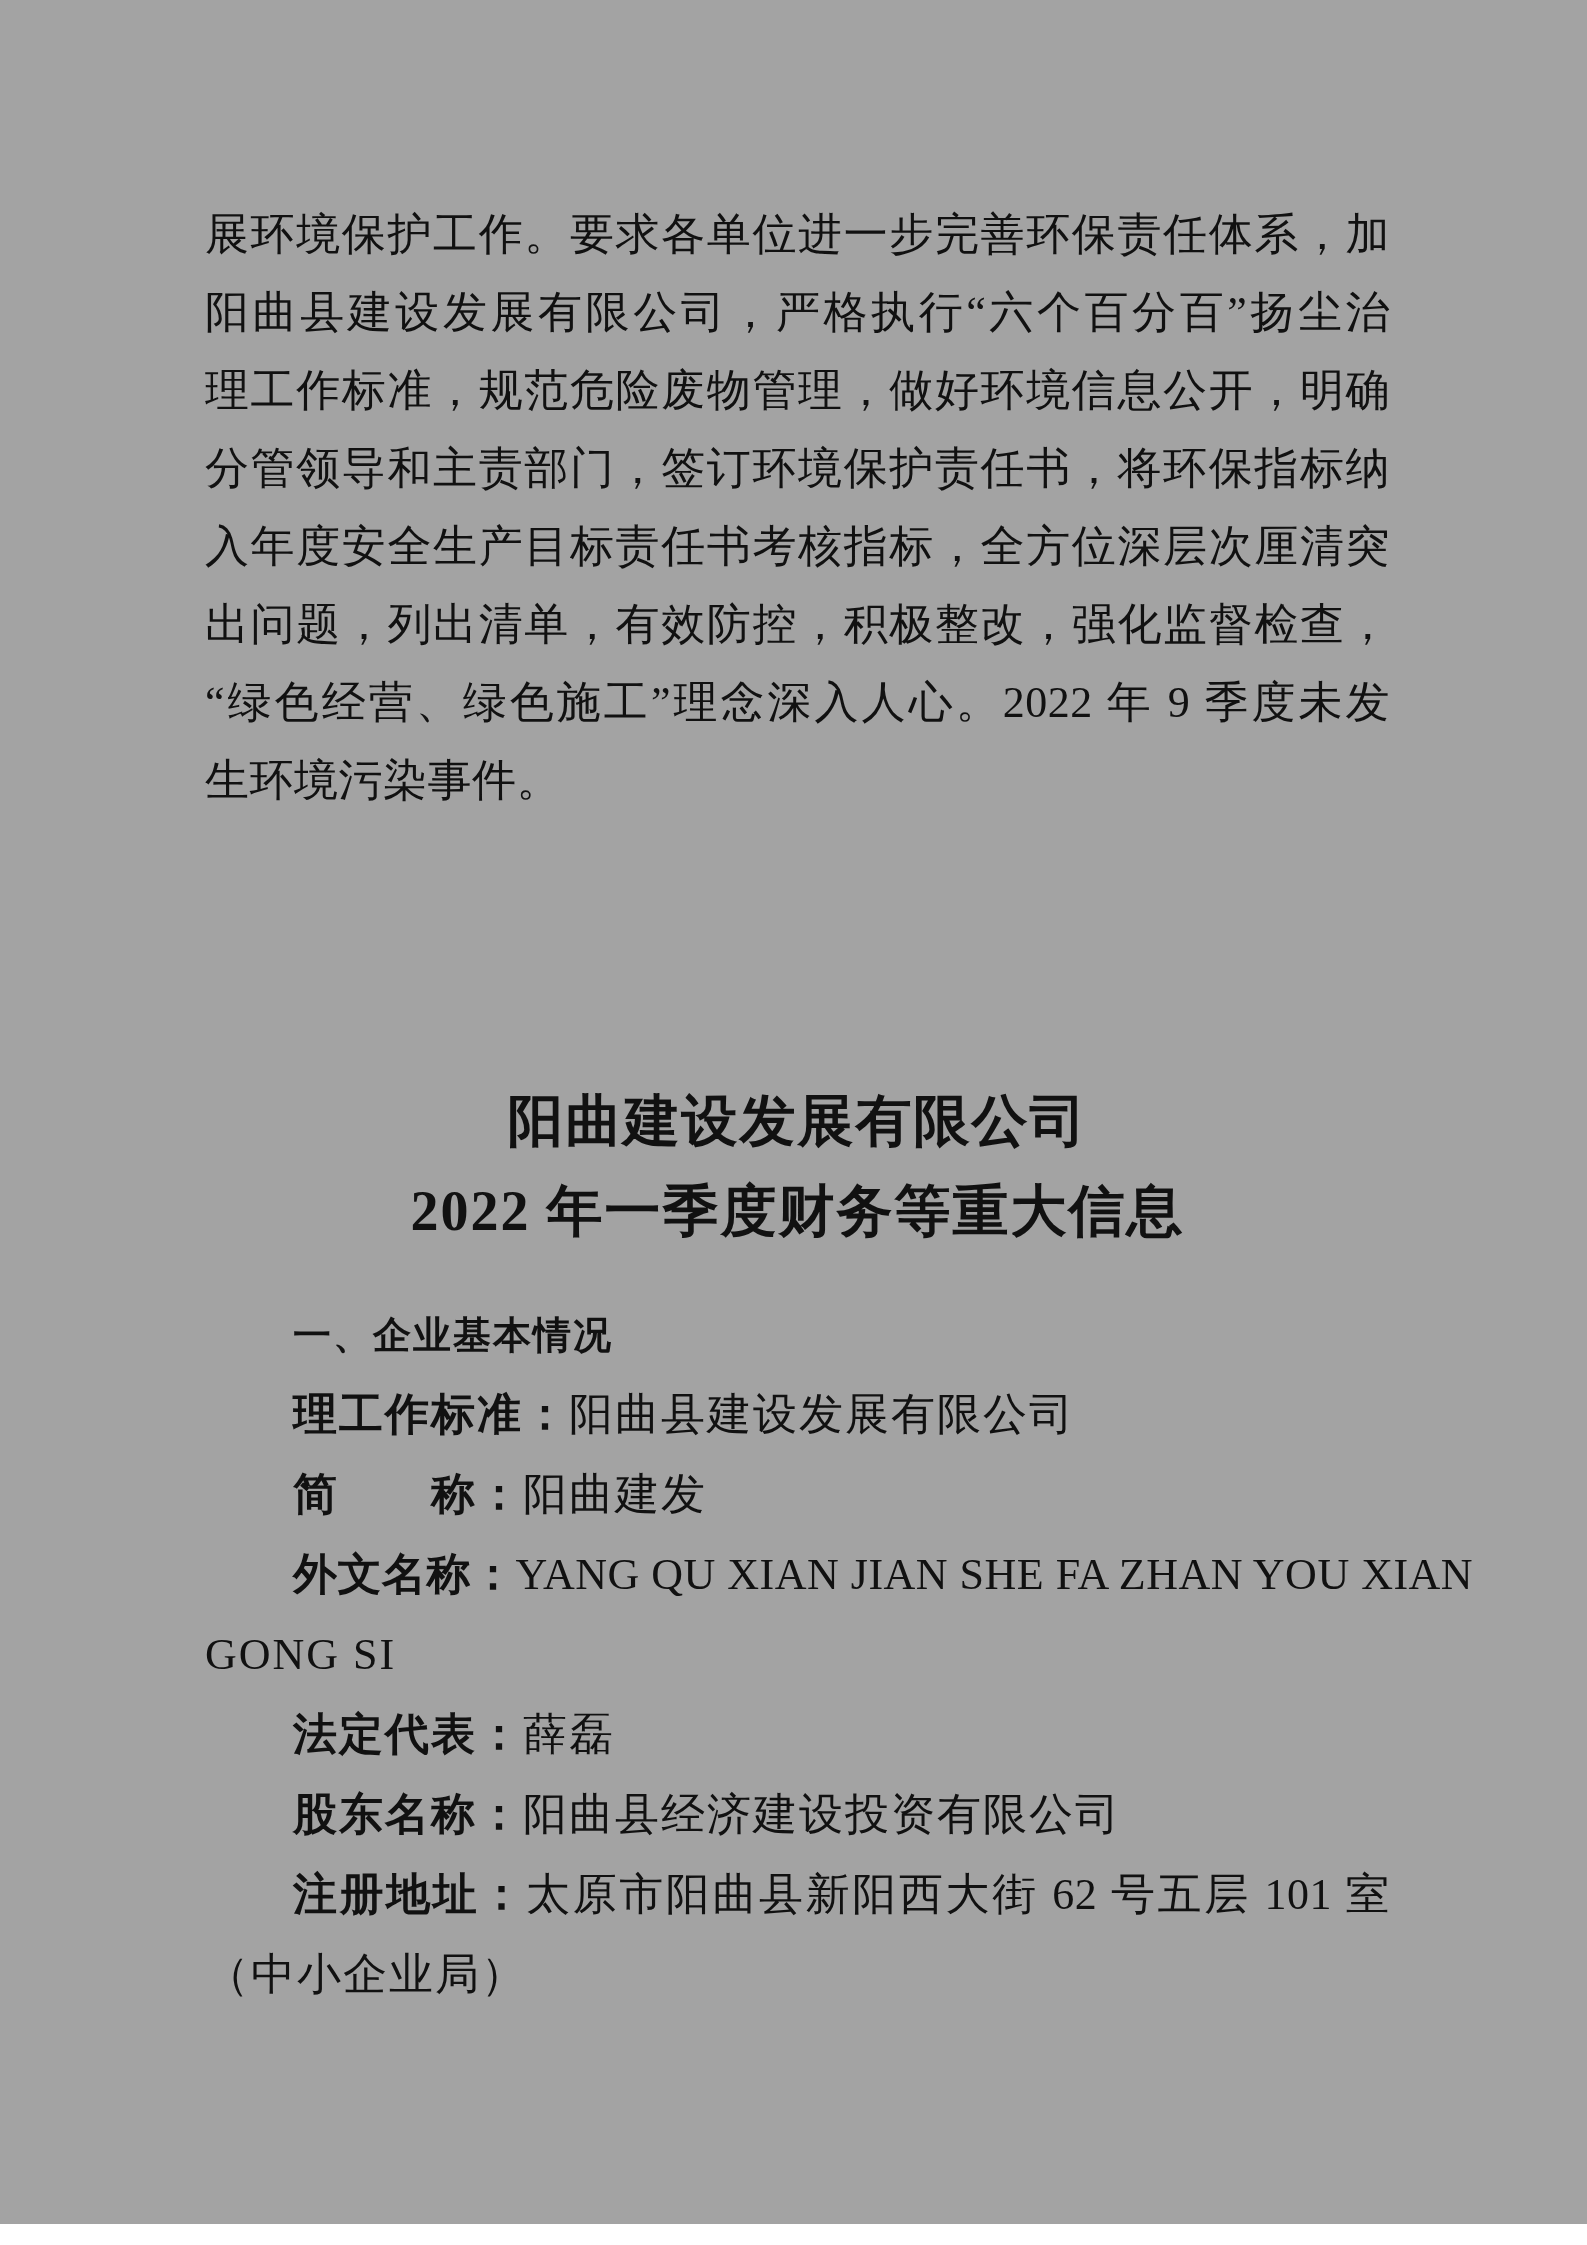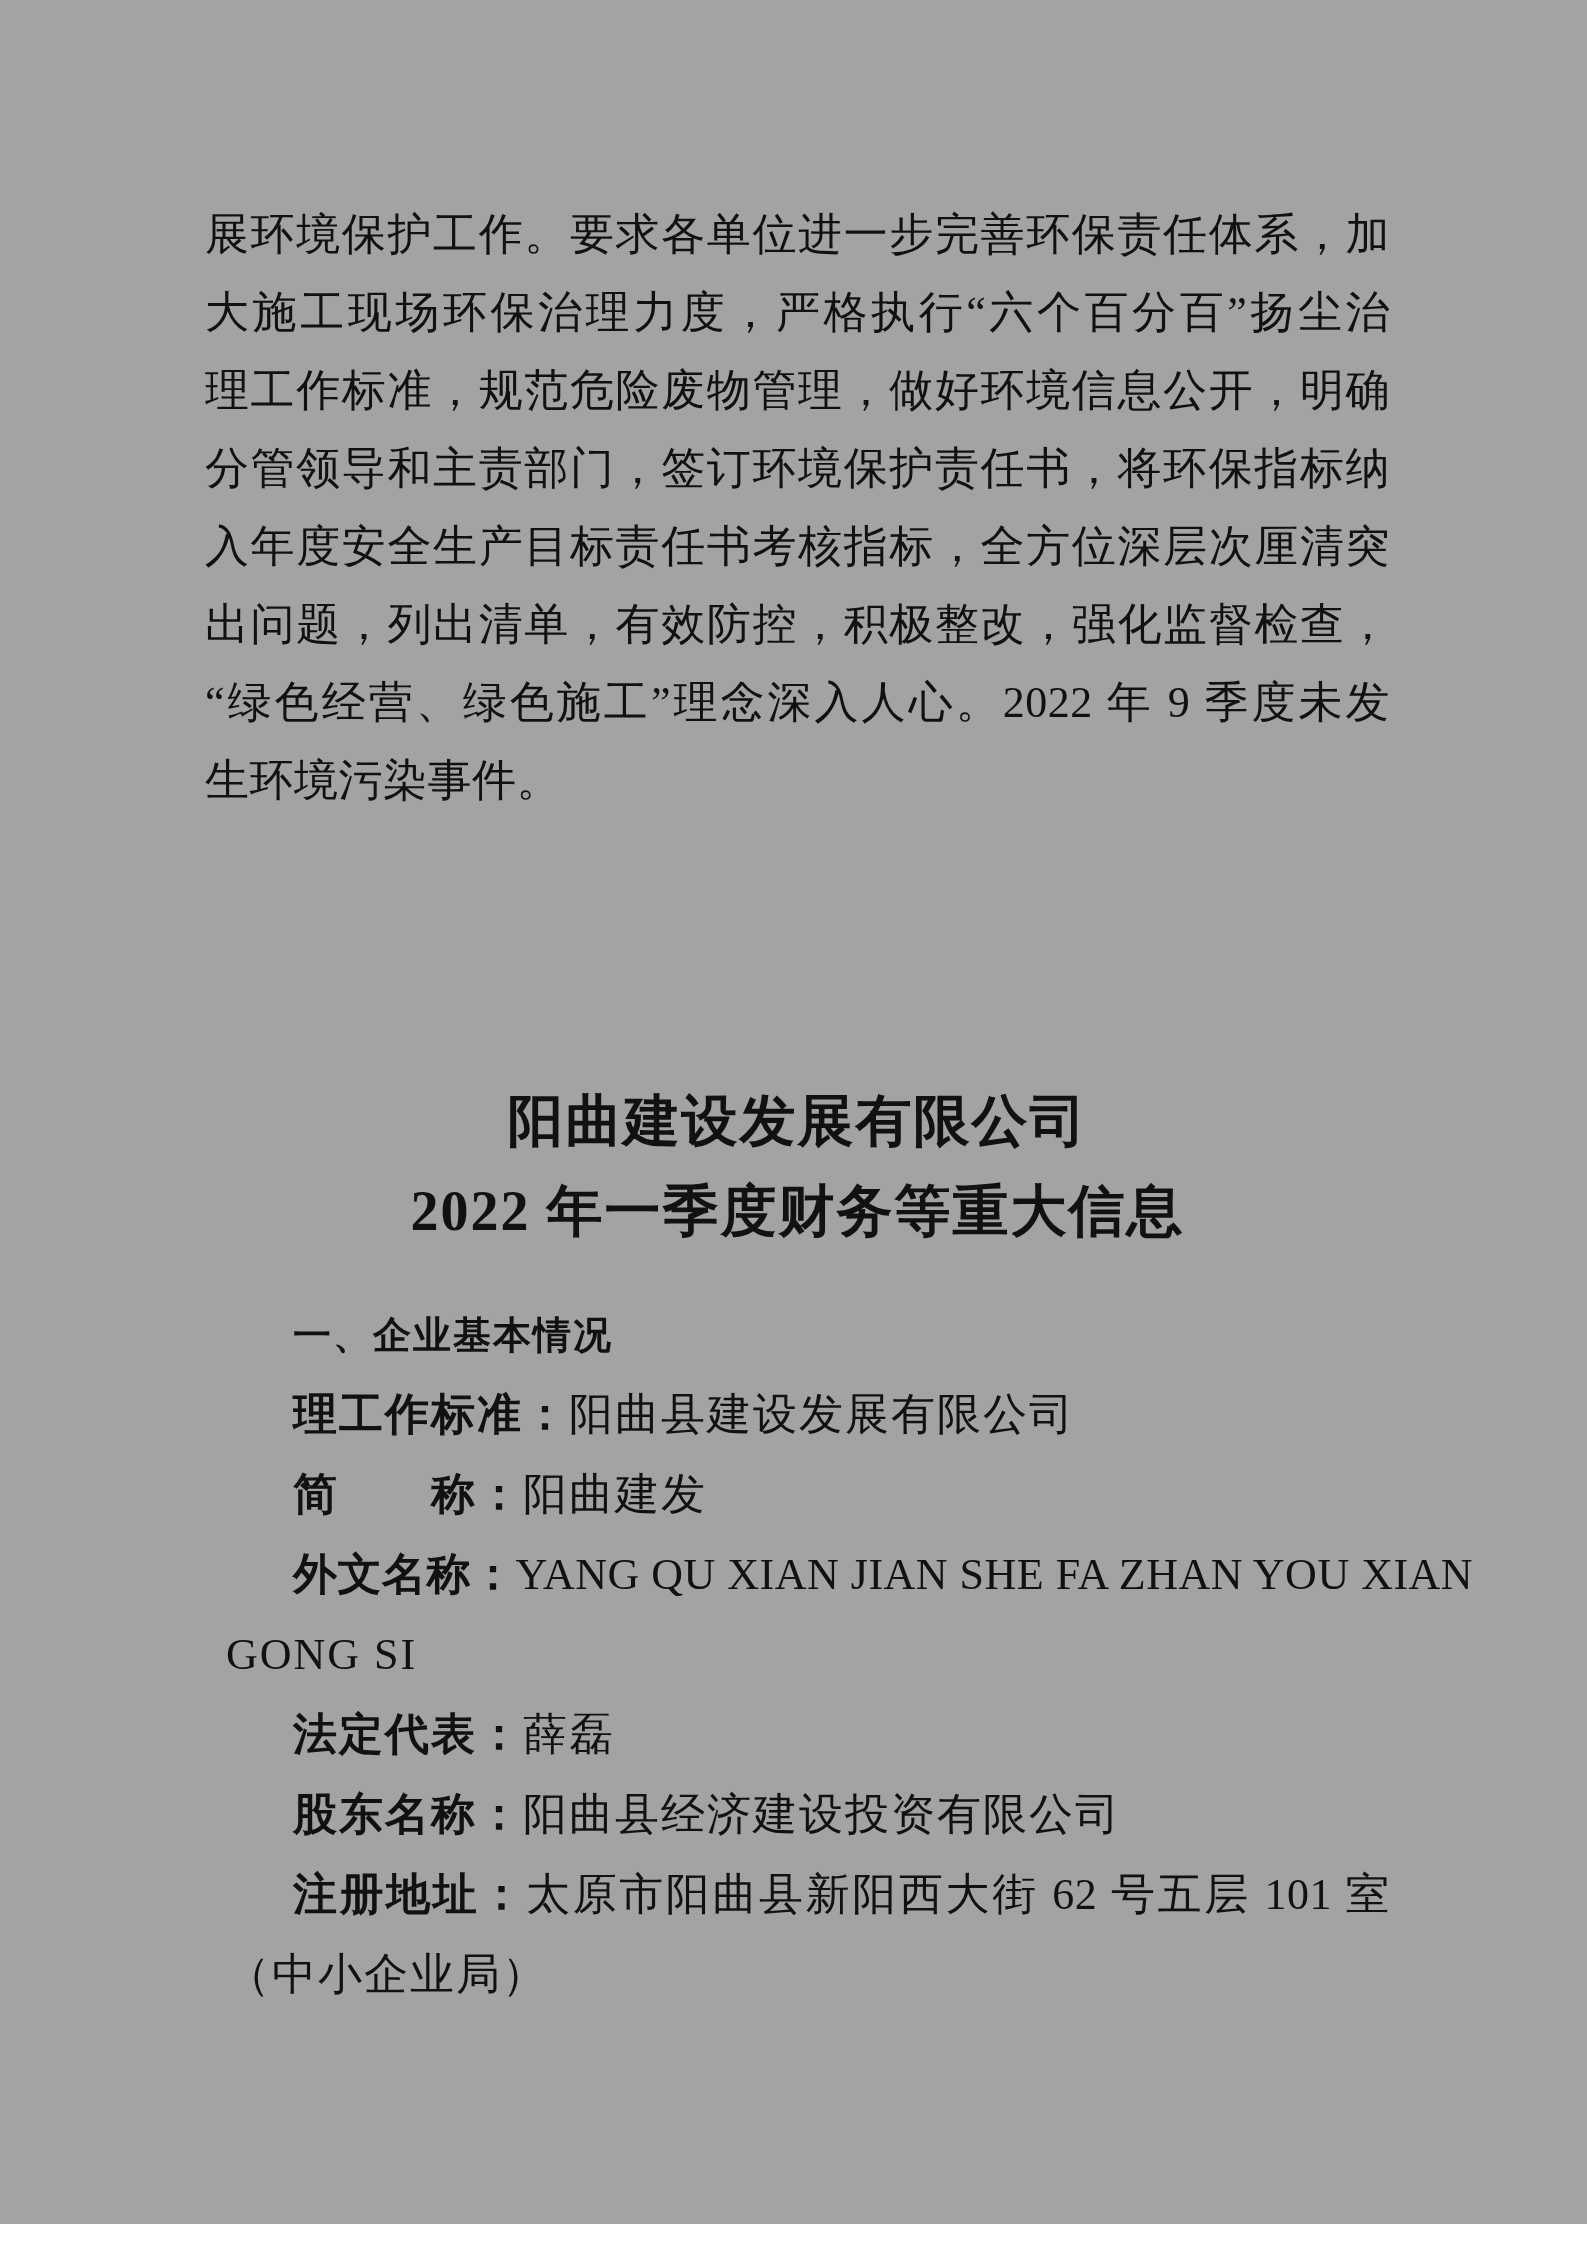--- a/index.html
+++ b/index.html
@@ -53,37 +53,37 @@
     letter-spacing: 2px;
   }
   
   .field-line {
     font-size: 44px;
     line-height: 80px;
     letter-spacing: 2px;
     padding-left: 88px;
     white-space: nowrap;
   }
-  .field-line.no-indent { padding-left: 0; margin-left: 21px; }
+  .field-line.no-indent { padding-left: 0; }
   .field-line.fill {
     letter-spacing: 0.5px;
     text-align: justify;
     text-align-last: justify;
   }
   .field-label { font-weight: bold; }
   .field-value { font-weight: normal; }
 </style>
 </head>
 <body>
 
 <div class="page">
 
   <div>
     <div class="para-line">展环境保护工作。要求各单位进一步完善环保责任体系，加</div>
-    <div class="para-line">大施工现场环保治理力度，严格执行“六个百分百”扬尘治</div>
+    <div class="para-line">阳曲县建设发展有限公司，严格执行“六个百分百”扬尘治</div>
     <div class="para-line">理工作标准，规范危险废物管理，做好环境信息公开，明确</div>
     <div class="para-line">分管领导和主责部门，签订环境保护责任书，将环保指标纳</div>
     <div class="para-line">入年度安全生产目标责任书考核指标，全方位深层次厘清突</div>
     <div class="para-line">出问题，列出清单，有效防控，积极整改，强化监督检查，</div>
     <div class="para-line">“绿色经营、绿色施工”理念深入人心。2022 年 9 季度未发</div>
     <div class="para-line last">生环境污染事件。</div>
   </div>
 
   <div class="doc-title">
     <div class="t-line">阳曲建设发展有限公司</div>

